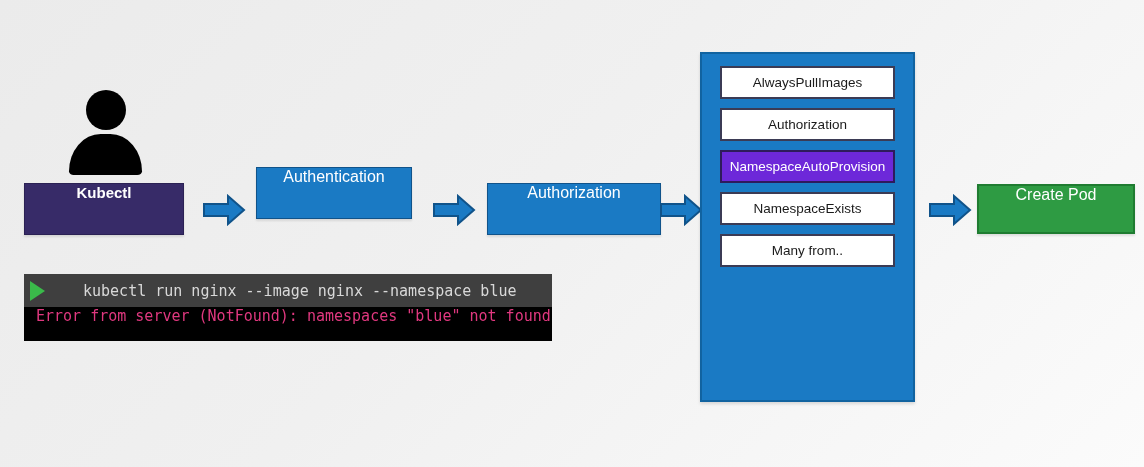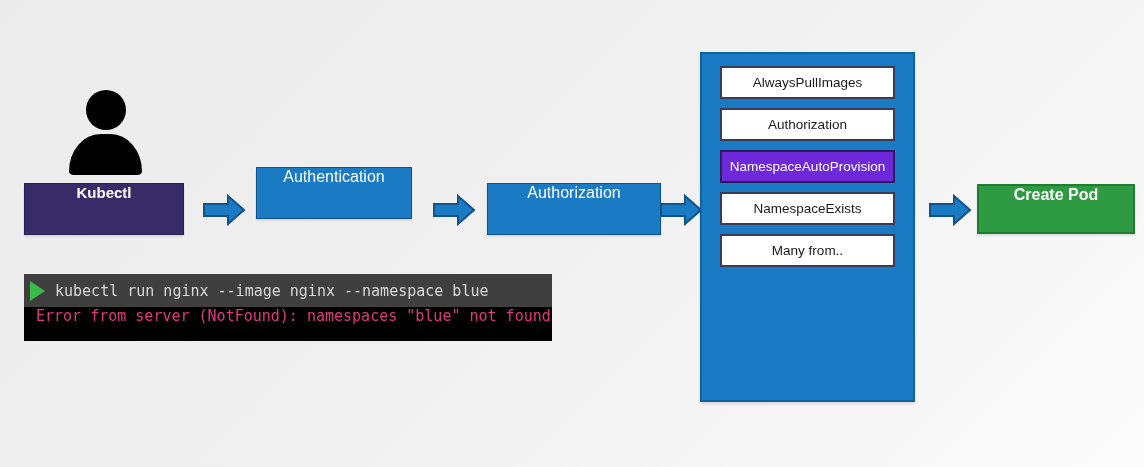--- a/index.html
+++ b/index.html
@@ -97,21 +97,21 @@
 
   #create-pod-box {
     left: 977px;
     top: 184px;
     width: 158px;
     height: 50px;
     background: #2e9b43;
     border: 2px solid #1f7c31;
     color: #ffffff;
     font-size: 16px;
-    font-weight: bold;
+    font-weight: normal;
     box-shadow: 0 2px 2px rgba(0,0,0,0.10);
   }
 
   
   .arrow {
     position: absolute;
     top: 194px;
     width: 44px;
     height: 32px;
   }
@@ -172,20 +172,21 @@
     top: 274px;
     width: 528px;
     font-family: "DejaVu Sans Mono", "Liberation Mono", monospace;
   }
   #terminal-command-row {
     position: relative;
     height: 33px;
     background: #3f3f3f;
     display: flex;
     align-items: center;
+    gap: 28px;
   }
   #play-icon {
     flex: 0 0 auto;
     width: 26px;
     display: flex;
     align-items: center;
     justify-content: center;
   }
   #play-icon svg { display: block; }
   #terminal-command {

